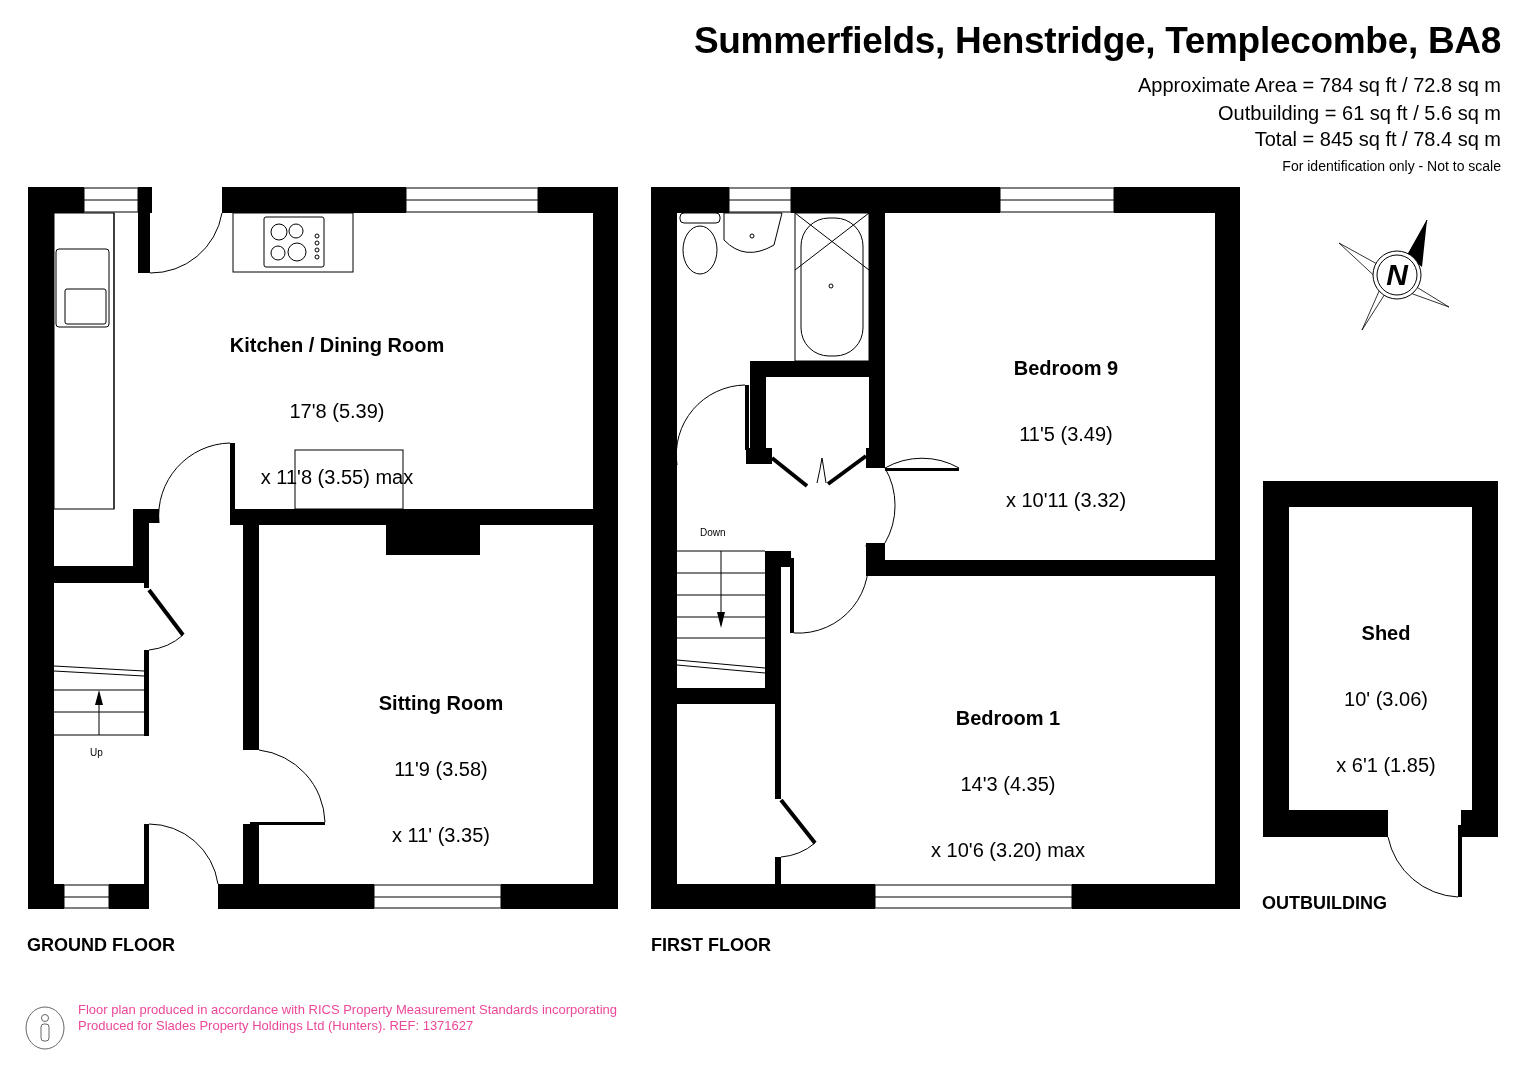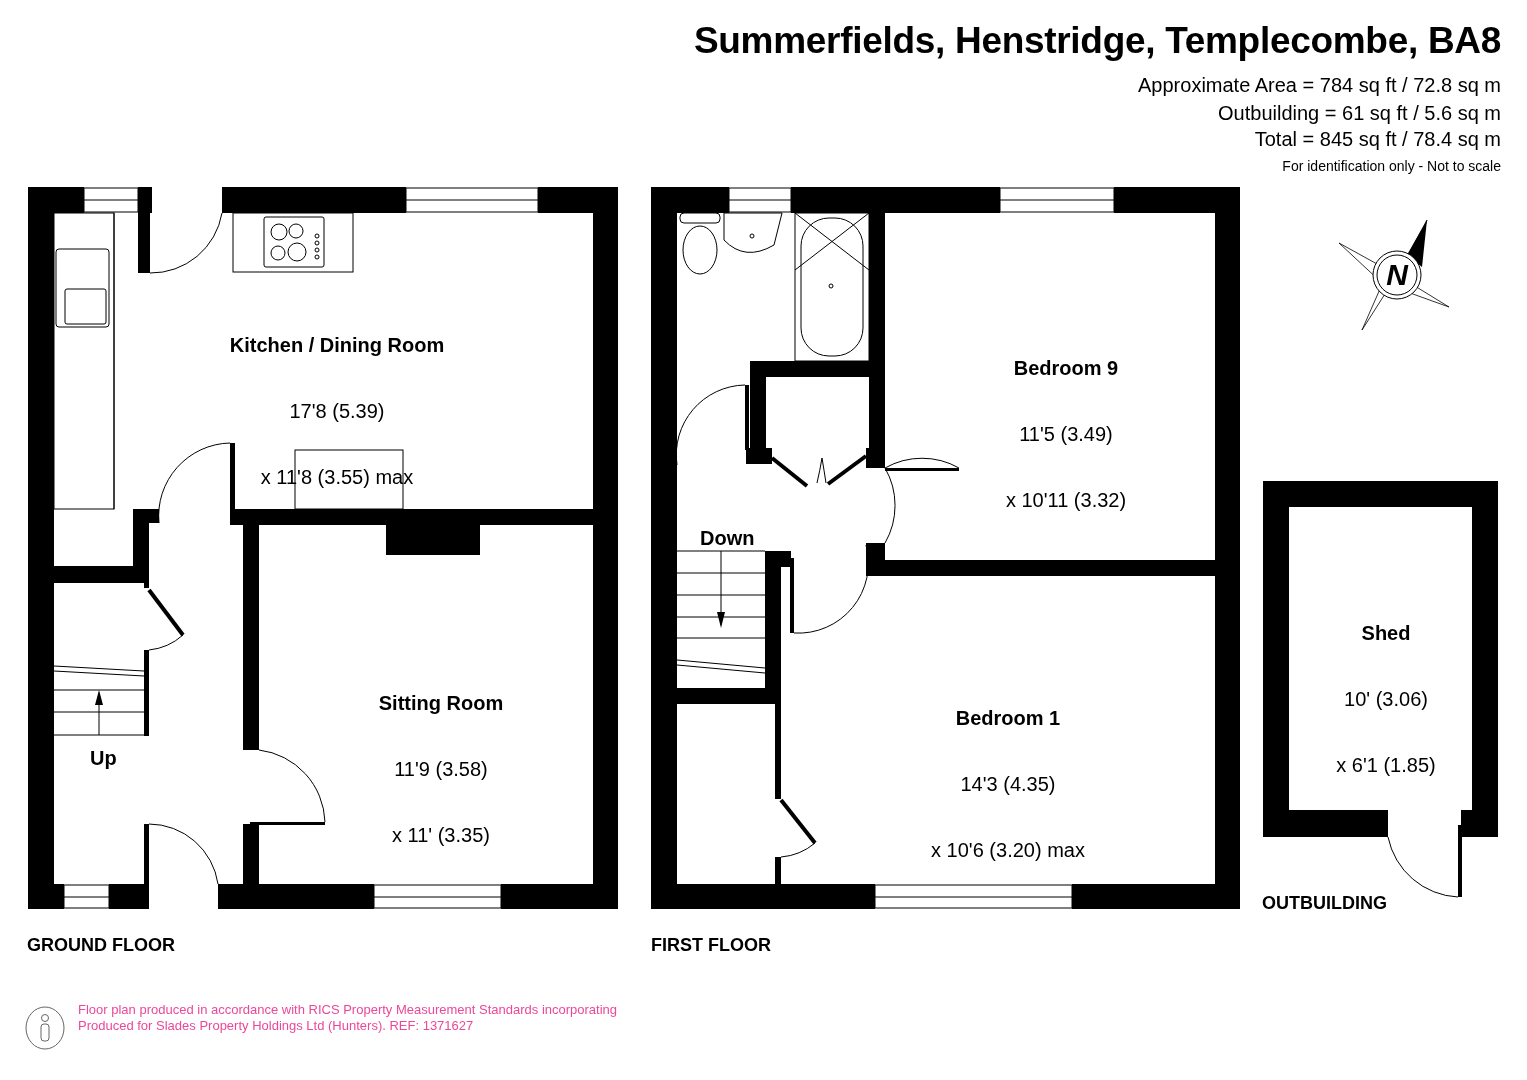--- a/index.html
+++ b/index.html
@@ -7,21 +7,21 @@
          font-family:"Liberation Sans", sans-serif; color:#000; }
   .abs { position:absolute; }
   .title { right:26px; top:20px; font-size:37px; font-weight:bold; letter-spacing:-0.3px; white-space:nowrap; }
   .area-line { right:26px; font-size:20px; white-space:nowrap; text-align:right; }
   .note { right:26px; top:158px; font-size:14px; white-space:nowrap; }
   .plan { left:0; top:0; width:1527px; height:1080px; }
   .room-label { position:absolute; text-align:center; transform:translateX(-50%); line-height:18px; font-size:20px; white-space:nowrap; }
   .room-label .name { font-weight:bold; display:block; }
   .room-label .dim { display:block;margin-top:48px; }
   .floor-label { position:absolute; font-weight:bold; font-size:18px; white-space:nowrap; }
-  .stair-label { position:absolute; font-weight:bold; font-size:20px; }
+  .stair-label { position:absolute; font-weight:normal; font-size:10px; }
   .footer { left:78px; top:1002px; font-size:13px; color:#ec4899; line-height:16px; }
   .footer div { white-space:nowrap; }
   .footer-icon { left:24px; top:1005px; }
   .compass { left:1337px; top:215px; }
 </style>
 </head>
 <body>
 
 <div class="abs title">Summerfields, Henstridge, Templecombe, BA8</div>
 <div class="abs area-line" style="top:74px">Approximate Area = 784 sq ft / 72.8 sq m</div>

